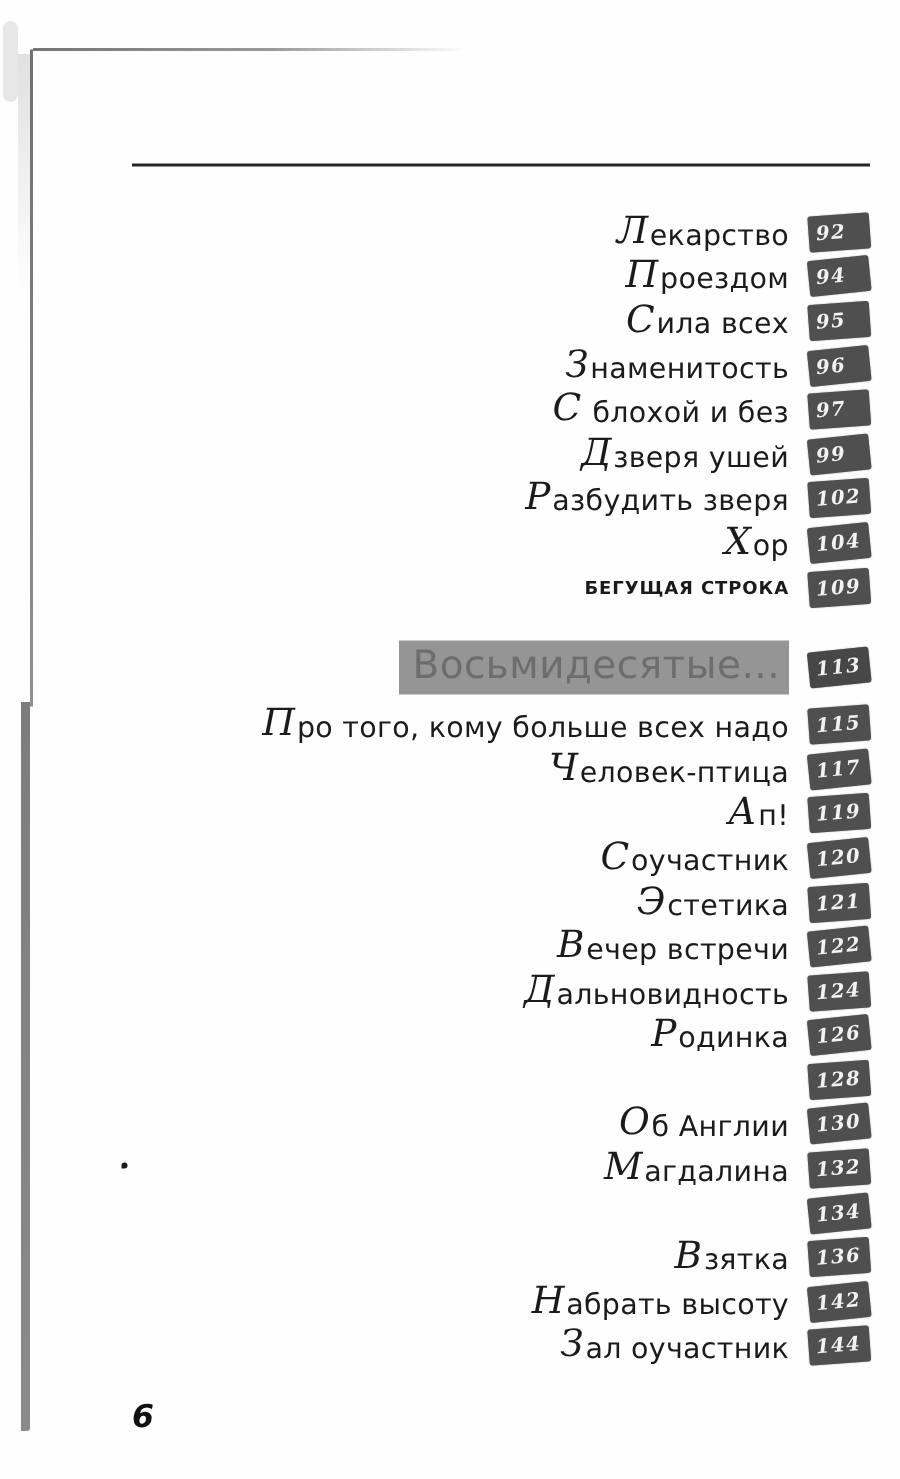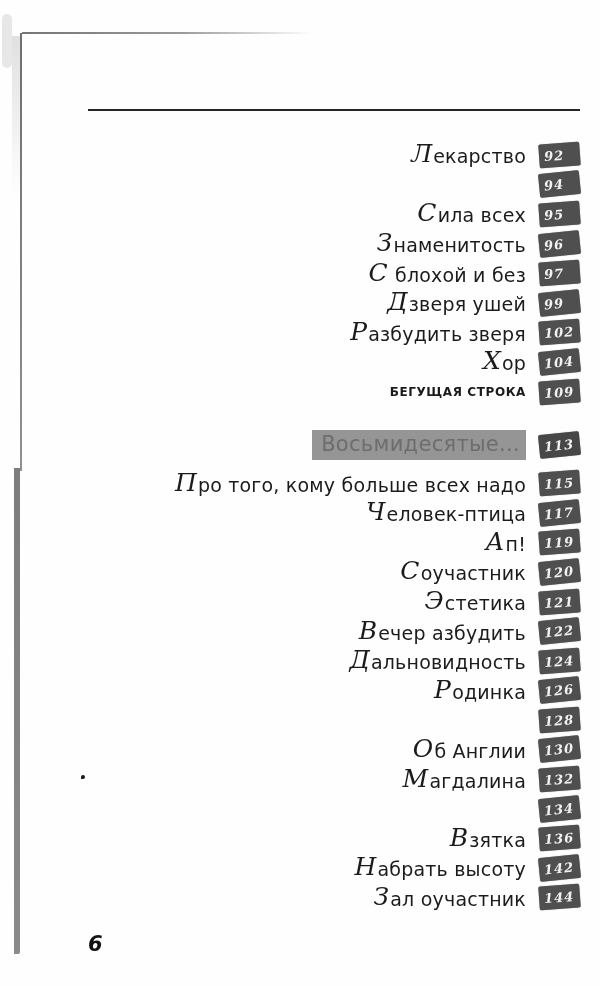--- a/index.html
+++ b/index.html
@@ -74,21 +74,21 @@
   }
   .row.caps .title {
     font-size:12px;
     letter-spacing:.6px;
     font-weight:600;
   }
   .row.section { height:34px; margin-top:22px; margin-bottom:6px; }
   .row.section .title {
     background:var(--section-bg);
     color:var(--section-text);
-    font-size:21px;
+    font-size:26px;
     padding:2px 6px 4px 9px;
     letter-spacing:.3px;
   }
   .badge {
     flex:0 0 auto;
     width:41px; height:24px;
     margin-left:13px;
     background:var(--badge-bg);
     color:var(--badge-text);
     font-family:"DejaVu Serif", serif;
@@ -125,20 +125,21 @@
   <div class="spine-bar"></div>
 
   <div class="rule"></div>
 
   <div class="toc" id="toc">
       <div class="row item">
     <span class="title"><span class="initial">Л</span><span class="rest">екарство</span></span>
     <span class="badge">92</span>
   </div>
       <div class="row item">
+    <span class="title"><span class="initial">П</span><span class="rest">роездом</span></span>
     <span class="badge">94</span>
   </div>
       <div class="row item">
     <span class="title"><span class="initial">С</span><span class="rest">ила всех</span></span>
     <span class="badge">95</span>
   </div>
       <div class="row item">
     <span class="title"><span class="initial">З</span><span class="rest">наменитость</span></span>
     <span class="badge">96</span>
   </div>
@@ -180,21 +181,21 @@
   </div>
       <div class="row item">
     <span class="title"><span class="initial">С</span><span class="rest">оучастник</span></span>
     <span class="badge">120</span>
   </div>
       <div class="row item">
     <span class="title"><span class="initial">Э</span><span class="rest">стетика</span></span>
     <span class="badge">121</span>
   </div>
       <div class="row item">
-    <span class="title"><span class="initial">В</span><span class="rest">ечер азбудить</span></span>
+    <span class="title"><span class="initial">В</span><span class="rest">ечер встречи</span></span>
     <span class="badge">122</span>
   </div>
       <div class="row item">
     <span class="title"><span class="initial">Д</span><span class="rest">альновидность</span></span>
     <span class="badge">124</span>
   </div>
       <div class="row item">
     <span class="title"><span class="initial">Р</span><span class="rest">одинка</span></span>
     <span class="badge">126</span>
   </div>

